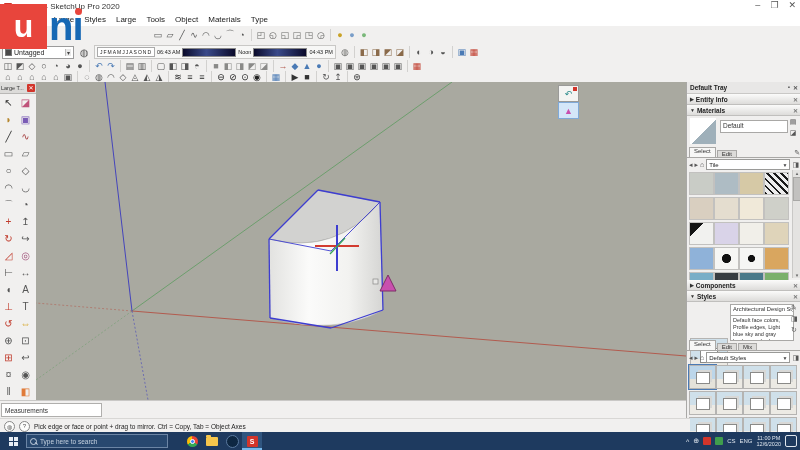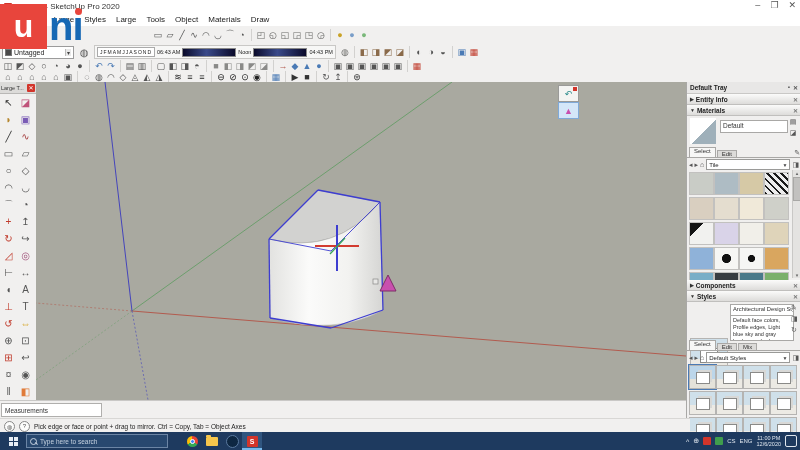--- a/index.html
+++ b/index.html
@@ -112,21 +112,21 @@
 
   <div class="abs" id="menubar">
       <span class="menu-item">File</span>
       <span class="menu-item">Edit</span>
       <span class="menu-item">Large</span>
       <span class="menu-item">Styles</span>
       <span class="menu-item">Large</span>
       <span class="menu-item">Tools</span>
       <span class="menu-item">Object</span>
       <span class="menu-item">Materials</span>
-      <span class="menu-item">Draw</span>
+      <span class="menu-item">Type</span>
     </div>
 
   <div class="abs" id="toolbars">
     <div class="tbrow" style="left:152px;top:2px;">
         <span class="tbico sm" title="rectangle-tool-icon">▭</span>
         <span class="tbico sm" title="rotated-rectangle-icon">▱</span>
         <span class="tbico sm" title="line-tool-icon">╱</span>
         <span class="tbico sm" title="freehand-icon">∿</span>
         <span class="tbico sm" title="arc-icon">◠</span>
         <span class="tbico sm" title="two-point-arc-icon">◡</span>

